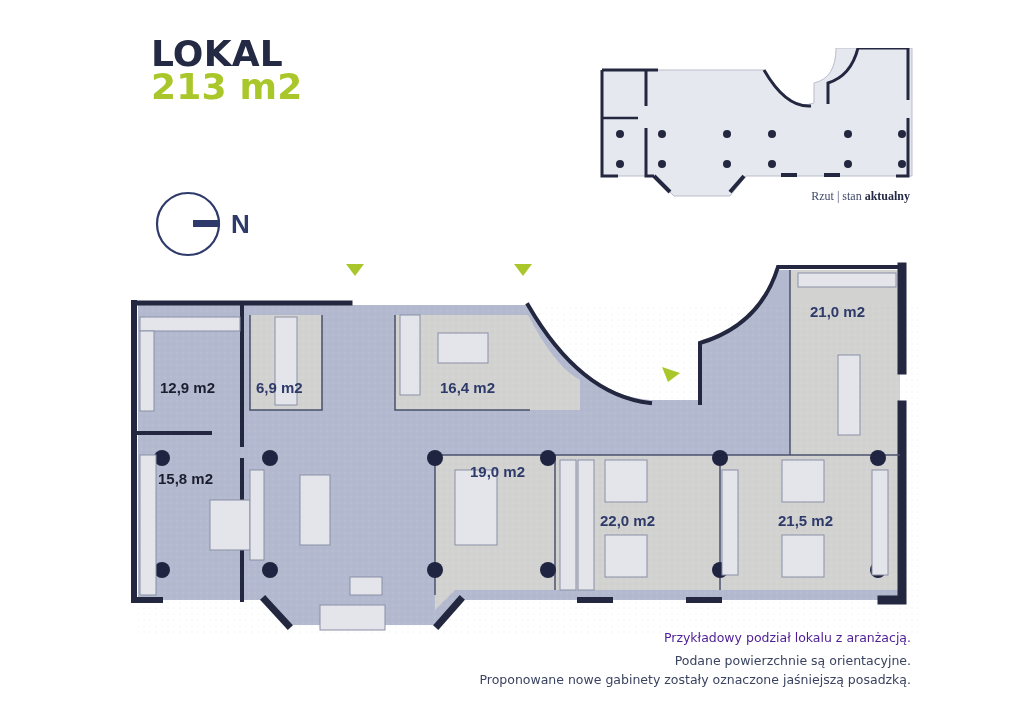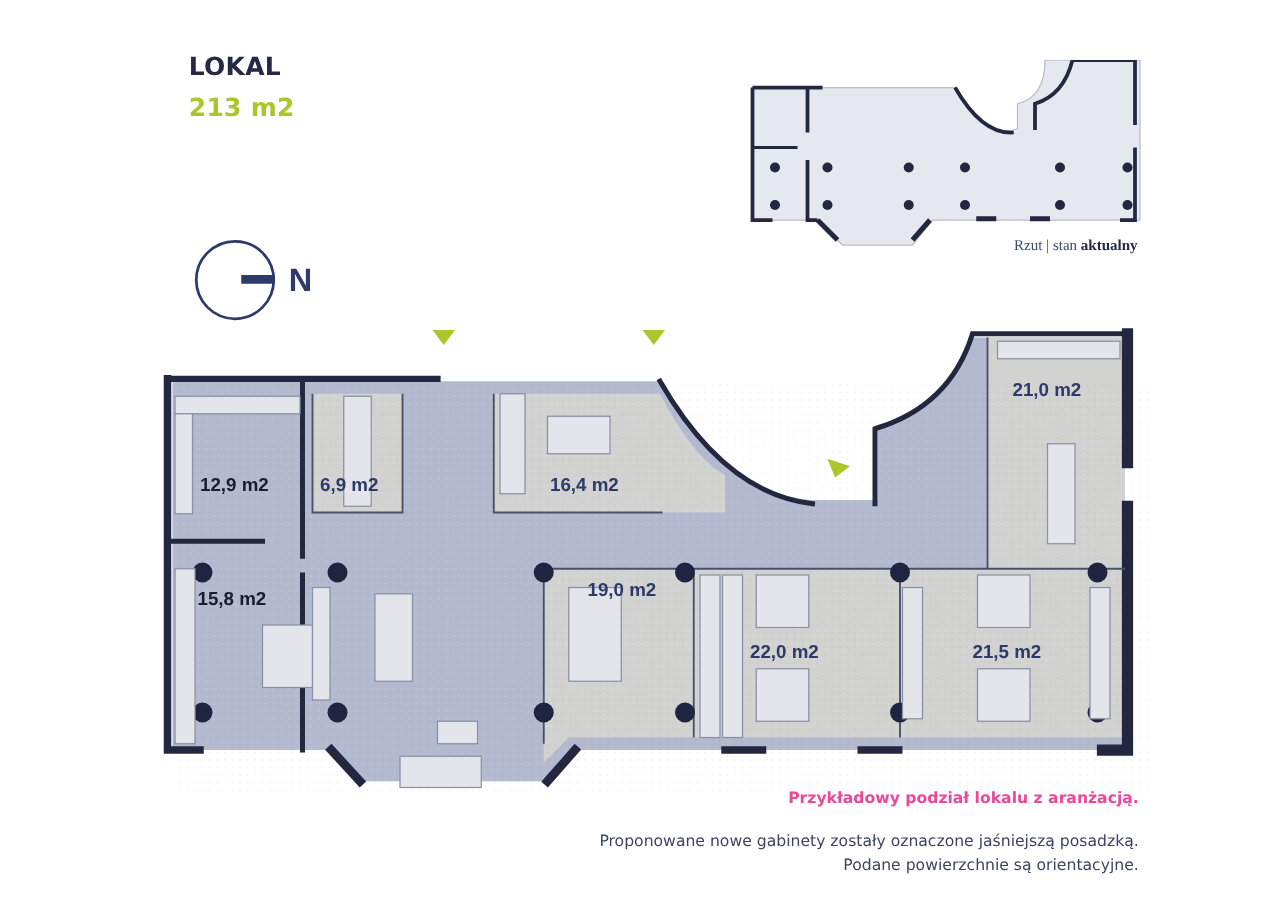--- a/index.html
+++ b/index.html
@@ -1,28 +1,28 @@
 <!DOCTYPE html>
 <html><head>
 <meta charset="utf-8">
 <style>
   html, body { margin: 0; padding: 0; background: #ffffff; }
   body { width: 1024px; height: 724px; position: relative; overflow: hidden; font-family: "DejaVu Sans", sans-serif; color: #252a44; }
-  .title { position: absolute; left: 151px; top: 37px; font-family: "DejaVu Sans", sans-serif; font-weight: bold; font-size: 20px; line-height: 33px; letter-spacing: 0.2px; }
+  .title { position: absolute; left: 151px; top: 37px; font-family: "DejaVu Sans", sans-serif; font-weight: bold; font-size: 36px; line-height: 33px; letter-spacing: 0.2px; }
   .title .l1, .title .l2 { color: #252a44; display: block; }
   .title .area { color: #a9c72a; display: block; }
   .compass { position: absolute; left: 153px; top: 190px; width: 120px; height: 70px; }
   .mini-plan { position: absolute; left: 596px; top: 48px; width: 320px; height: 160px; }
   .mini-caption { position: absolute; right: 114px; top: 189px; font-size: 12px; color: #3f4a6a; white-space: nowrap; font-family: Liberation Serif, serif; }
   .mini-caption b { color: #252a44; }
   .plan { position: absolute; left: 110px; top: 255px; width: 810px; height: 400px; }
   .room-label { font-family: "Liberation Sans", sans-serif; font-weight: bold; font-size: 15px; fill: #2e3a6a; }
   .room-label.dark { fill: #1b1e2e; }
   .notes { position: absolute; right: 113px; top: 628px; text-align: right; font-size: 12.5px; line-height: 19px; color: #3a4360; }
-  .notes .head { font-weight: bold; color: #ec4899; margin-bottom: 16px; display: block; }
+  .notes .head { font-weight: normal; color: #4c1d95; margin-bottom: 4px; display: block; }
   .notes span { display: block; }
 </style>
 </head>
 <body>
 
 <div class="title">
   <span class="l1">LOKAL</span>
   <span class="area">213 m2</span>
 </div>
 
@@ -164,15 +164,15 @@
     <g fill="#a9c72a">
       <path d="M236 9 L254 9 L245 21 Z"></path>
       <path d="M404 9 L422 9 L413 21 Z"></path>
       <path d="M552 112 L570 118 L558 127 Z"></path>
     </g>
   </svg>
 </div>
 
 <div class="notes">
   <span class="head">Przykładowy podział lokalu z aranżacją.</span>
+  <span>Podane powierzchnie są orientacyjne.</span>
   <span>Proponowane nowe gabinety zostały oznaczone jaśniejszą posadzką.</span>
-  <span>Podane powierzchnie są orientacyjne.</span>
 </div>
 
 </body></html>

